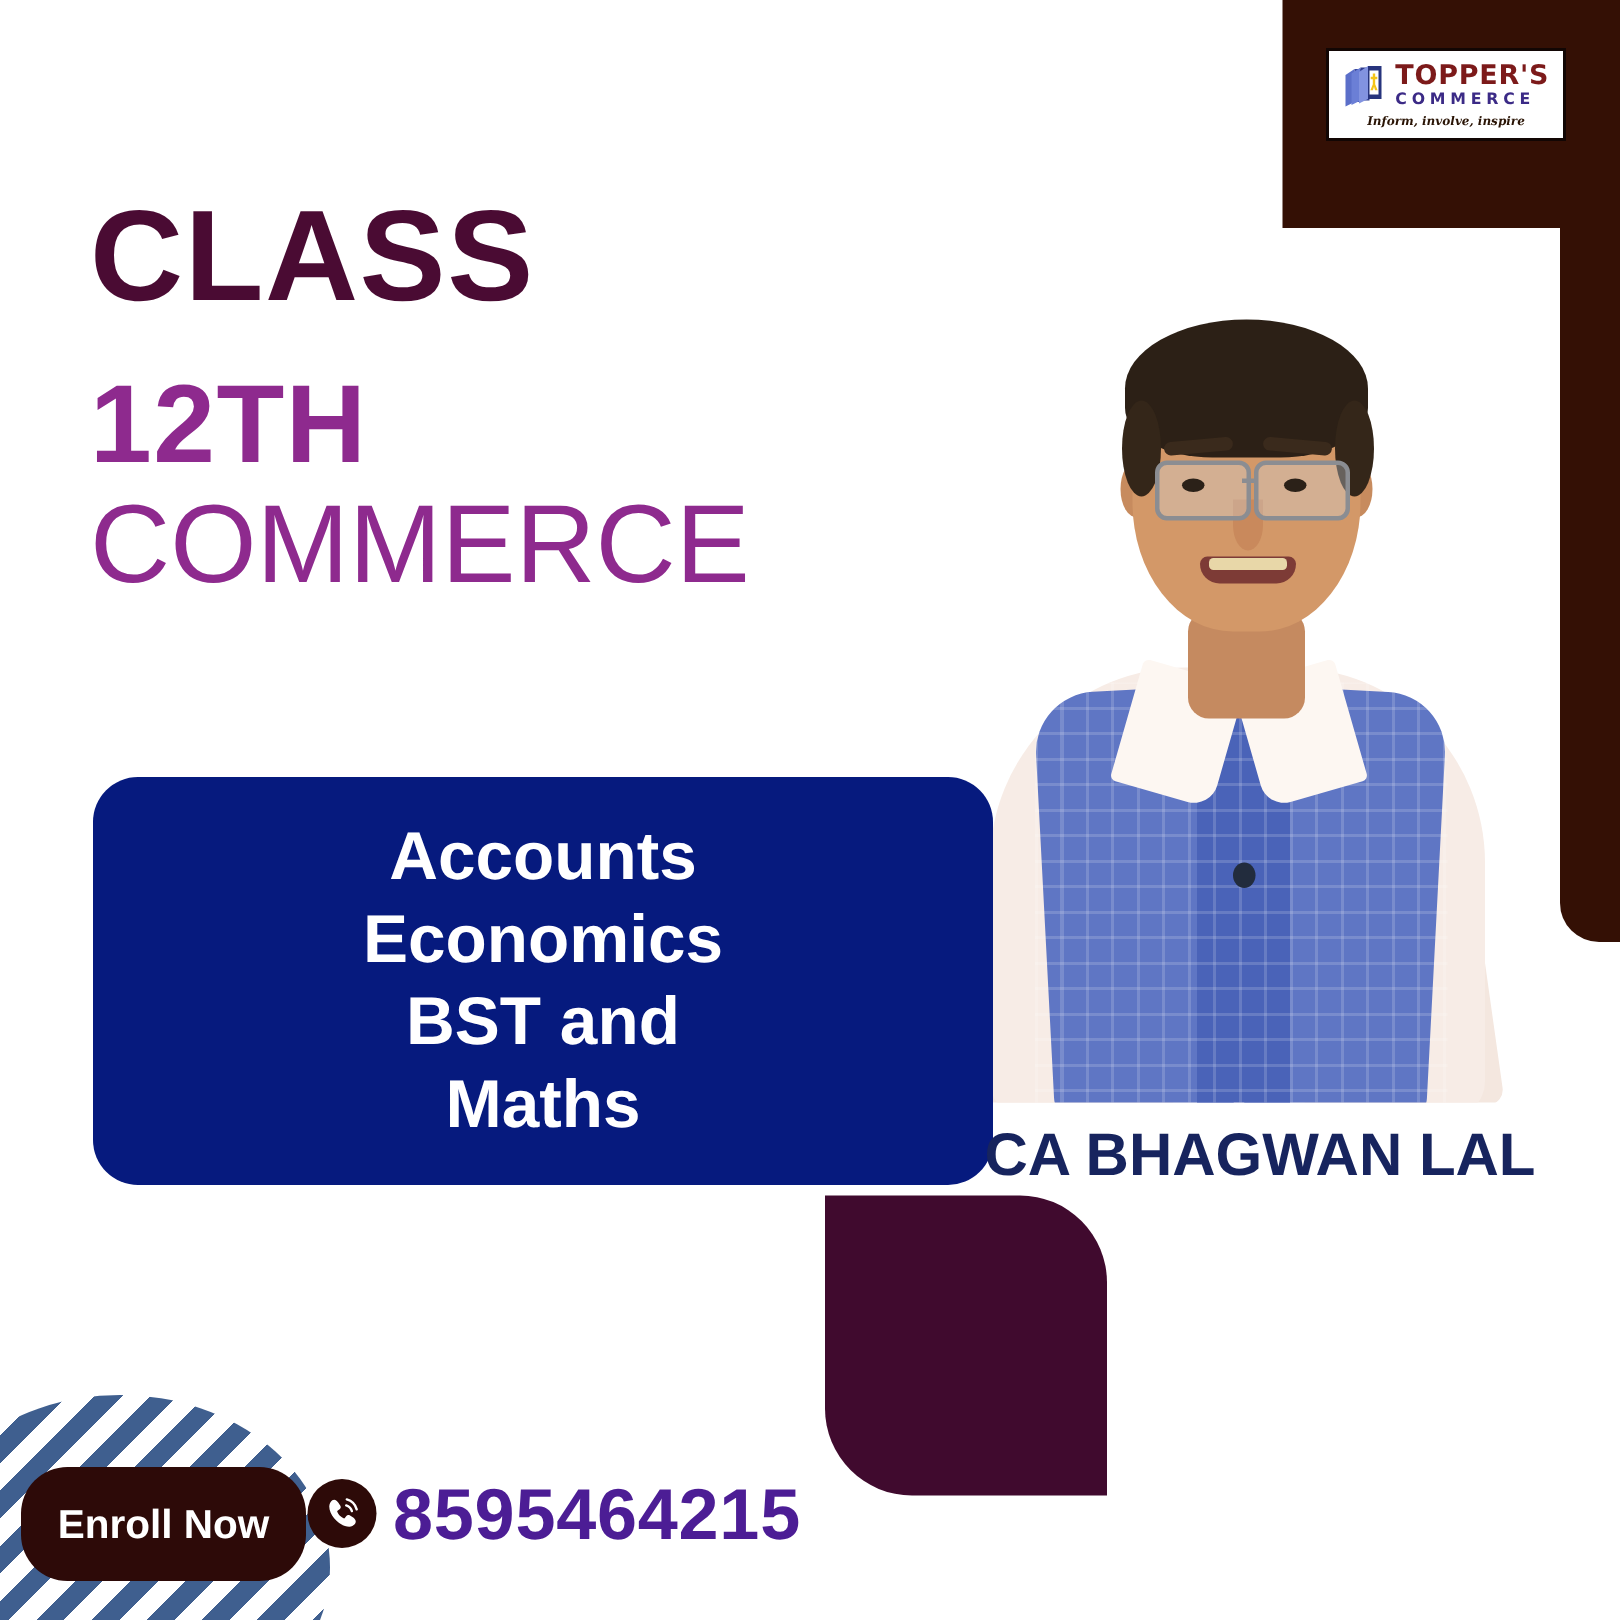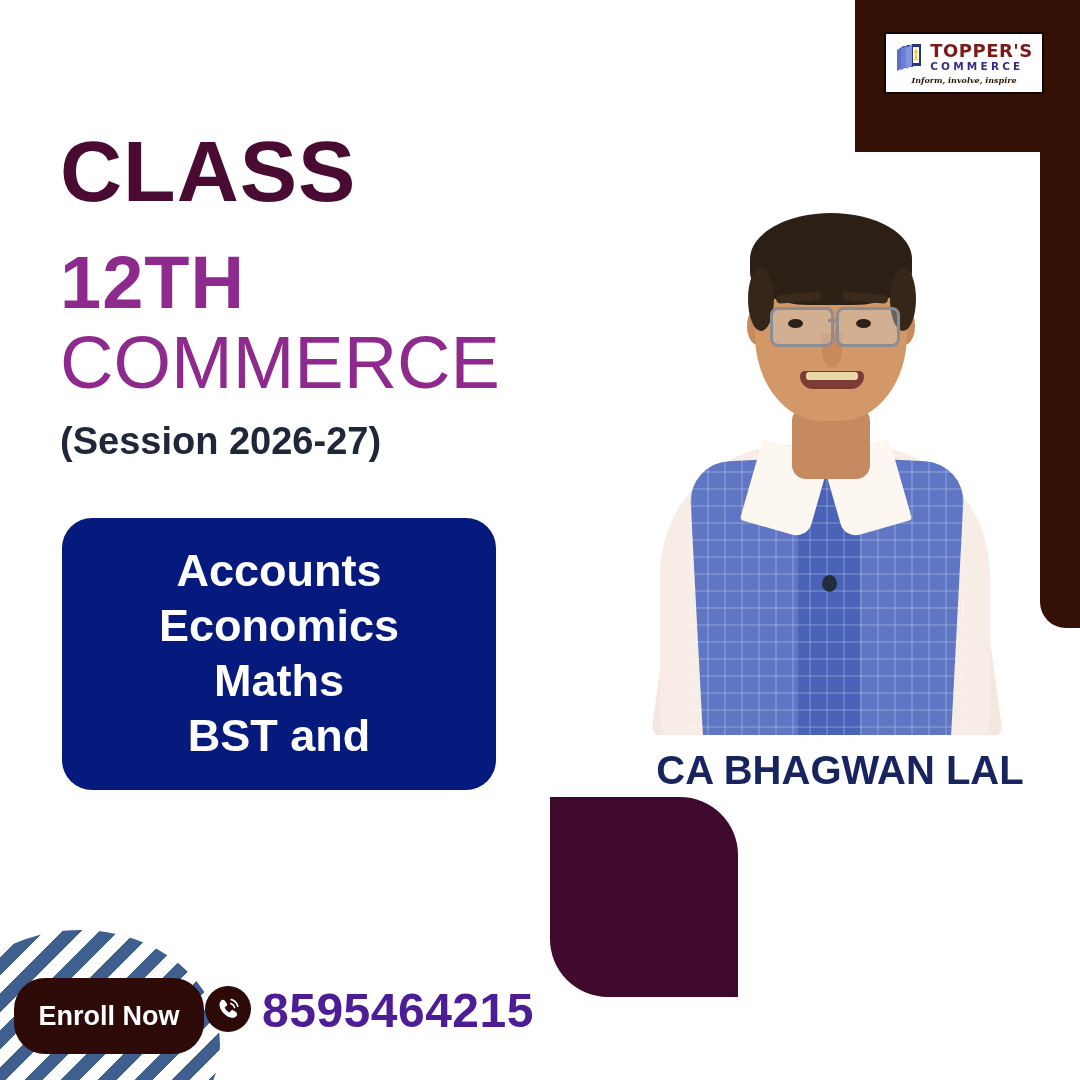--- a/index.html
+++ b/index.html
@@ -67,21 +67,21 @@
     font-size:74px;font-weight:normal;color:#8e2a8e;
     line-height:1.0;letter-spacing:0px;margin-top:6px;
   }
   .t-session{
     font-size:38px;font-weight:bold;color:#20273a;
     line-height:1.0;margin-top:22px;
   }
 
   
   .subject-card{
-    position:absolute;left:62px;top:518px;width:434px;height:272px;
+    position:absolute;left:62px;top:518px;width:600px;height:272px;
     background:#061a7e;
     border-radius:30px;
     display:flex;flex-direction:column;align-items:center;justify-content:center;
     box-sizing:border-box;
   }
   .subject-line{
     color:#ffffff;font-size:45px;font-weight:bold;
     line-height:1.22;text-align:center;
     font-family:"Liberation Sans", sans-serif;
   }
@@ -254,21 +254,20 @@
         <div class="logo-bot">COMMERCE</div>
       </div>
     </div>
     <div class="logo-tag">Inform, involve, inspire</div>
   </div>
 
   <div class="headline">
     <div class="t-class">CLASS</div>
     <div class="t-12th">12TH</div>
     <div class="t-commerce">COMMERCE</div>
-    <div class="t-session">(Session 2026-27)</div>
   </div>
 
   <div class="photo">
     <div class="ph-arm-l"></div>
     <div class="ph-arm-r"></div>
     <div class="ph-shirt"></div>
     <div class="ph-vest-l"></div>
     <div class="ph-vest-r"></div>
     <div class="ph-vest-mid"></div>
     <div class="ph-check"></div>
@@ -290,22 +289,22 @@
     <div class="ph-glass-l"></div>
     <div class="ph-glass-r"></div>
     <div class="ph-bridge"></div>
     <div class="ph-eye-l"></div>
     <div class="ph-eye-r"></div>
   </div>
 
   <div class="subject-card">
     <div class="subject-line">Accounts</div>
     <div class="subject-line">Economics</div>
+    <div class="subject-line">BST and</div>
     <div class="subject-line">Maths</div>
-    <div class="subject-line">BST and</div>
   </div>
 
   <div class="plum-block"></div>
 
   <div class="name-wrap">
     <div class="name-main">CA BHAGWAN LAL</div>
   </div>
 
   <div class="stripes"></div>
 

